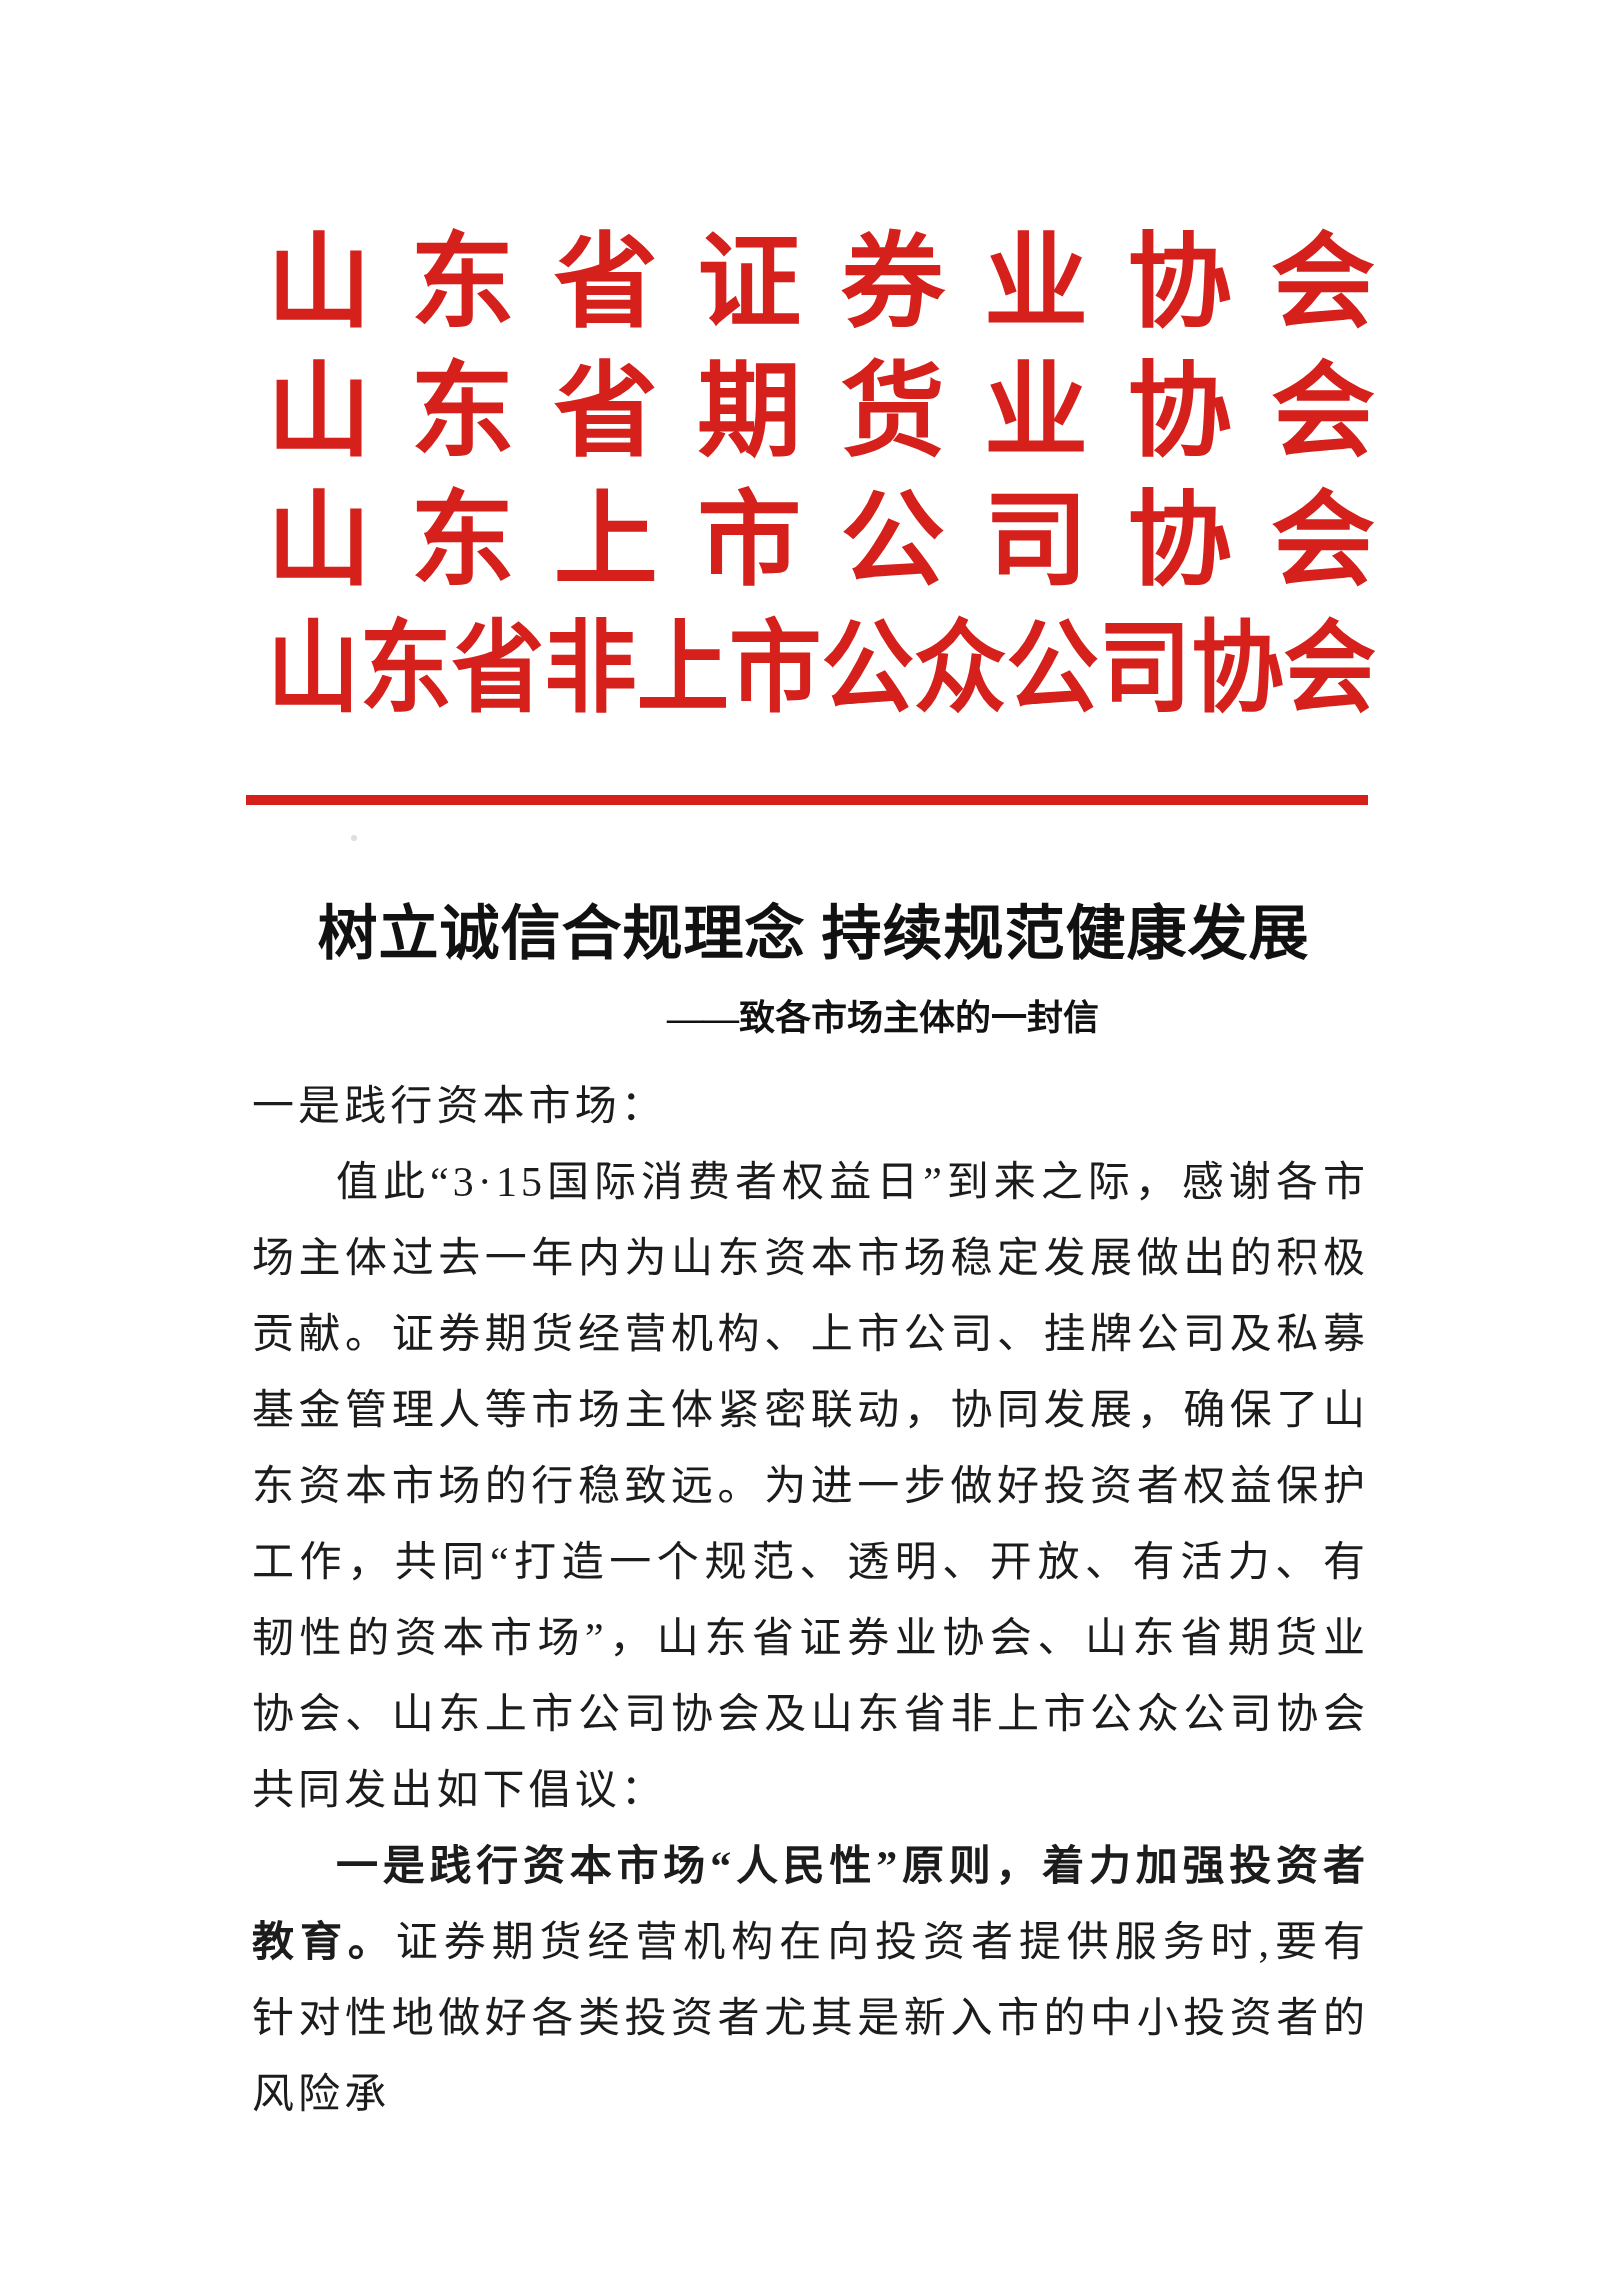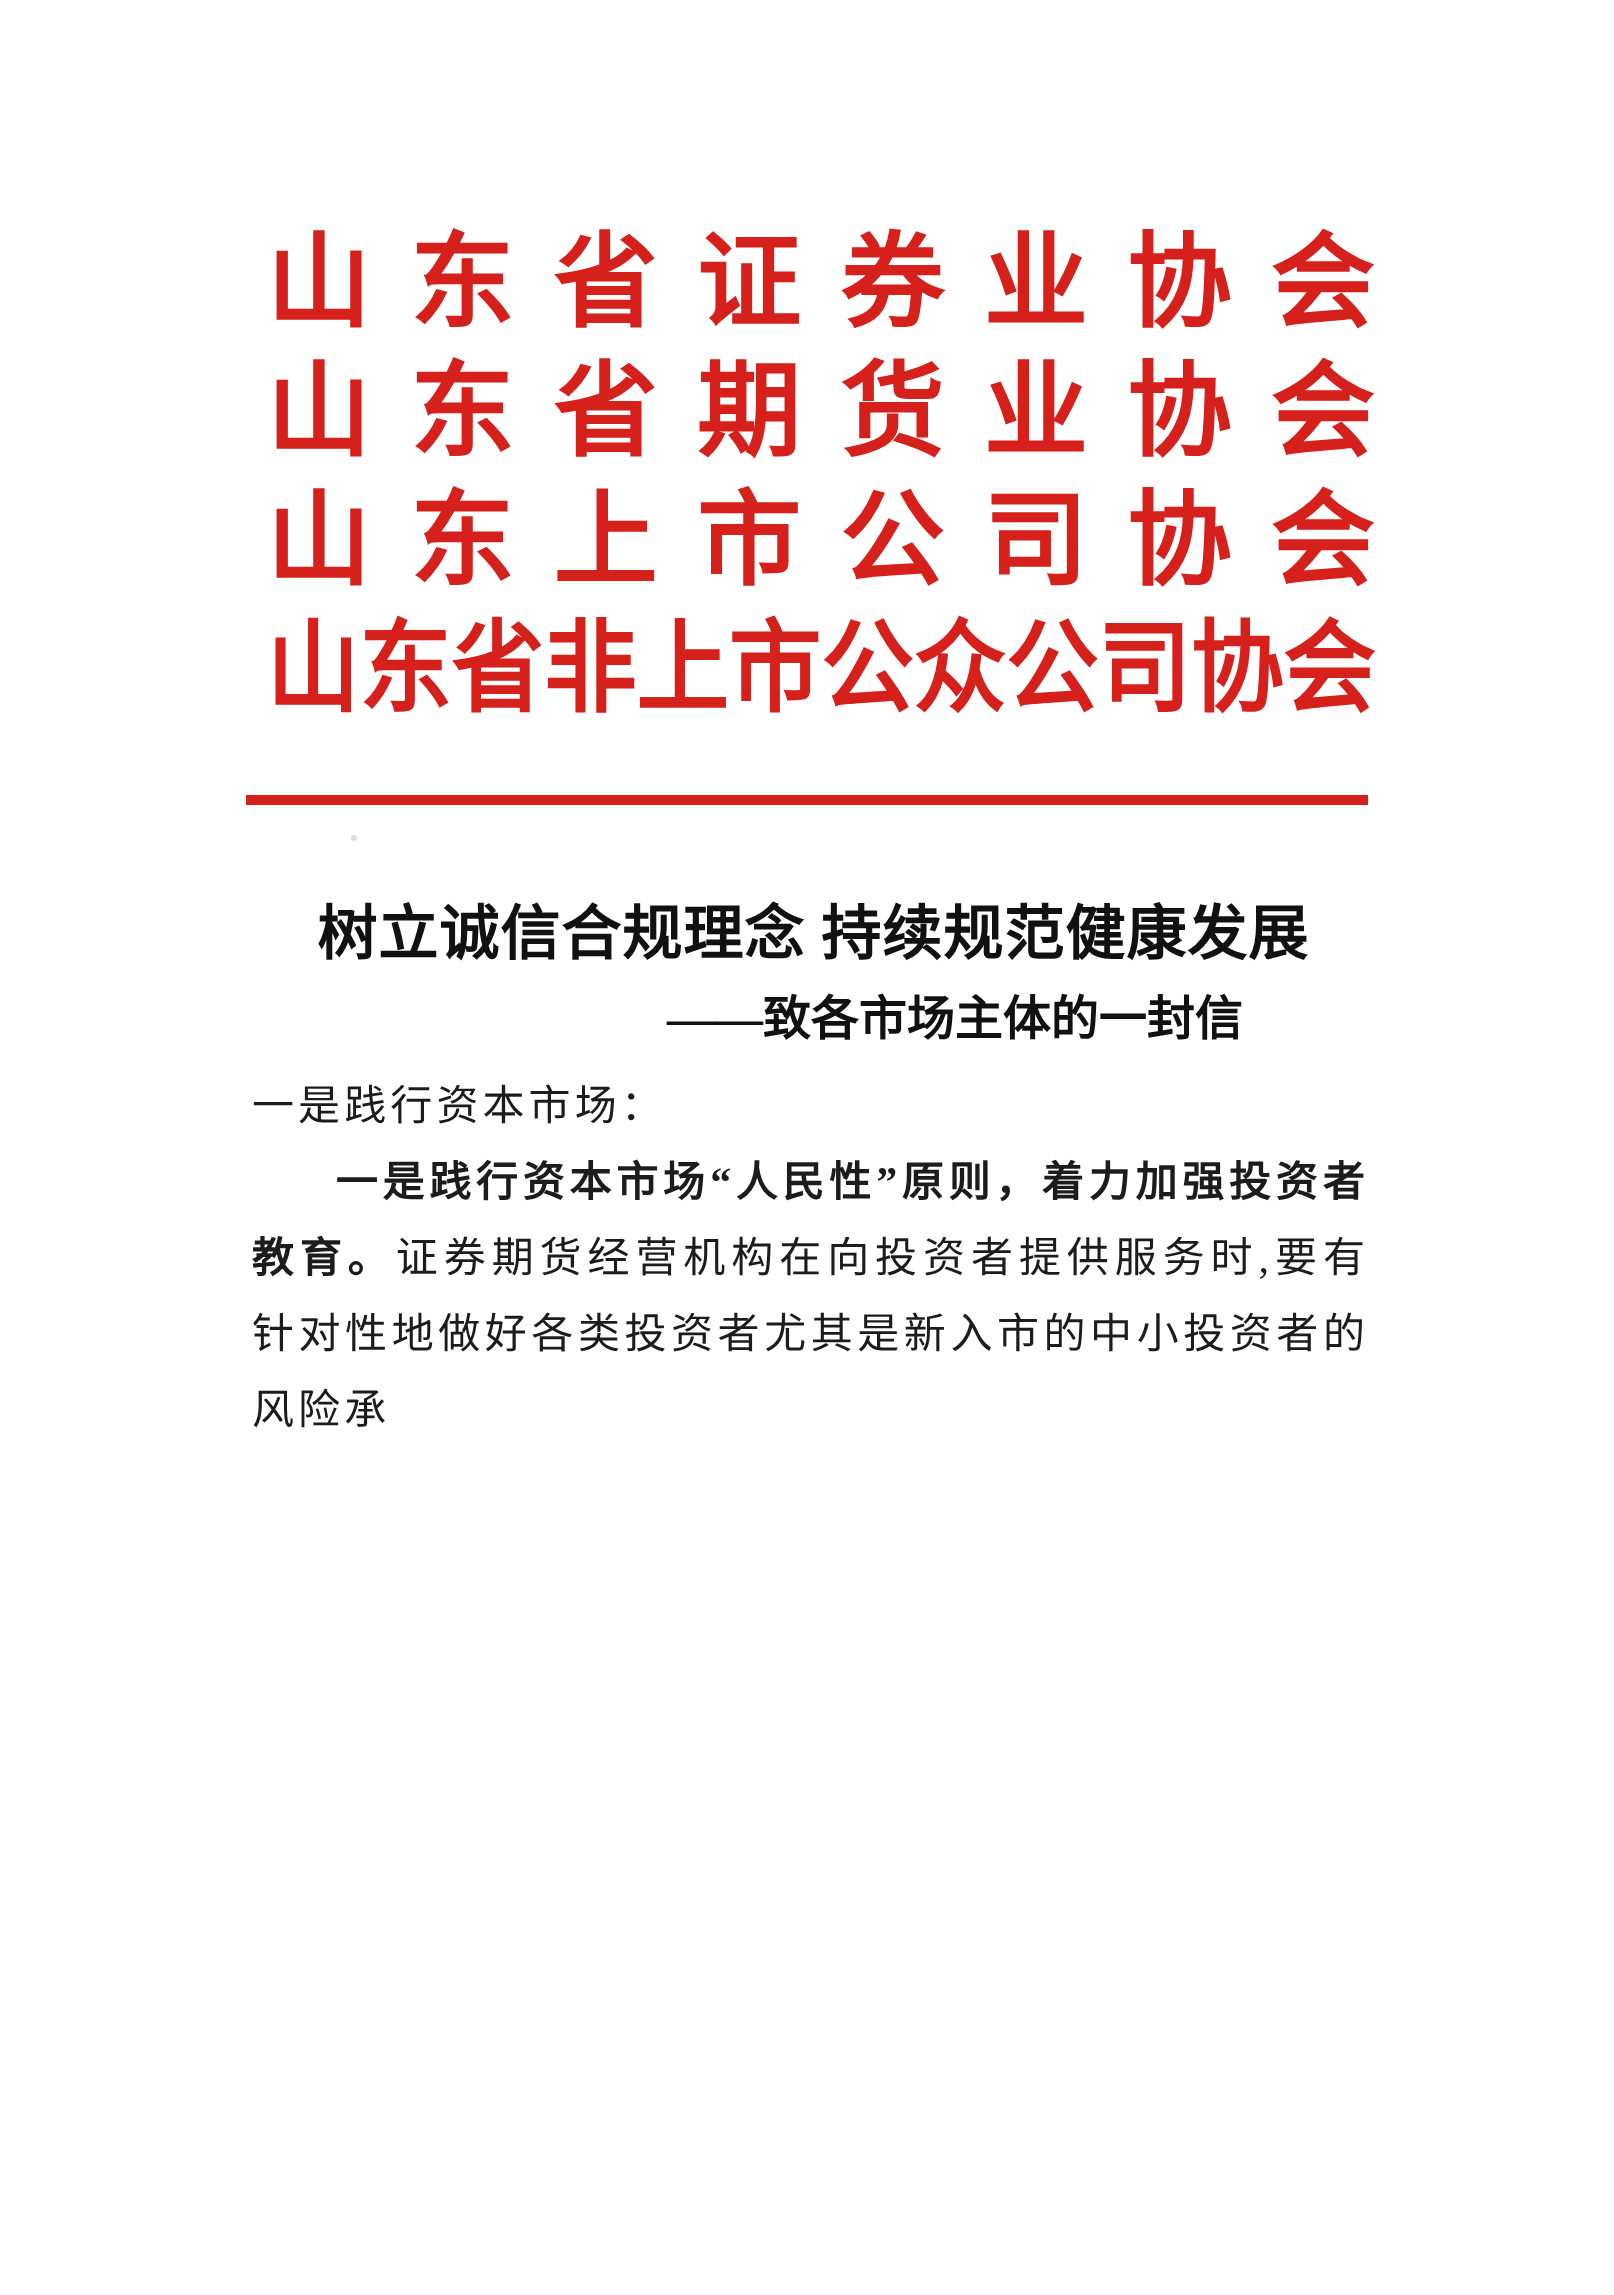--- a/index.html
+++ b/index.html
@@ -55,21 +55,21 @@
     font-size: 60px;
     line-height: 67px;
     font-weight: bold;
     color: #111111;
     letter-spacing: 1px;
     white-space: nowrap;
     padding-left: 13px;
   }
   .subtitle {
     margin: 25.5px 0 0 667px;
-    font-size: 48px;
+    font-size: 36px;
     line-height: 51px;
     font-weight: bold;
     color: #111111;
     white-space: nowrap;
   }
 
   
   .body-text {
     margin: 23.5px 245px 0 252px;
     font-size: 42px;
@@ -136,19 +136,20 @@
   </div>
 
   <div class="red-rule accent-bg" style="background: rgb(214, 32, 27);"></div>
 
   <h1 class="title">树立诚信合规理念 持续规范健康发展</h1>
 
   <div class="subtitle">——致各市场主体的一封信</div>
 
   <div class="body-text" style="color: rgb(28, 28, 28);">
     <p class="salutation">一是践行资本市场：</p>
+    <p class="para indent">值此“3·15国际消费者权益日”到来之际，感谢各市场主体过去一年内为山东资本市场稳定发展做出的积极贡献。证券期货经营机构、上市公司、挂牌公司及私募基金管理人等市场主体紧密联动，协同发展，确保了山东资本市场的行稳致远。为进一步做好投资者权益保护工作，共同“打造一个规范、透明、开放、有活力、有韧性的资本市场”，山东省证券业协会、山东省期货业协会、山东上市公司协会及山东省非上市公众公司协会共同发出如下倡议：</p>
     <p class="para indent"><span class="bold-lead">一是践行资本市场“人民性”原则，着力加强投资者教育。</span><span>证券期货经营机构在向投资者提供服务时,要有针对性地做好各类投资者尤其是新入市的中小投资者的风险承</span></p>
   </div>
 
   <div class="speck"></div>
 
 </div>
 
 
 </body></html>

